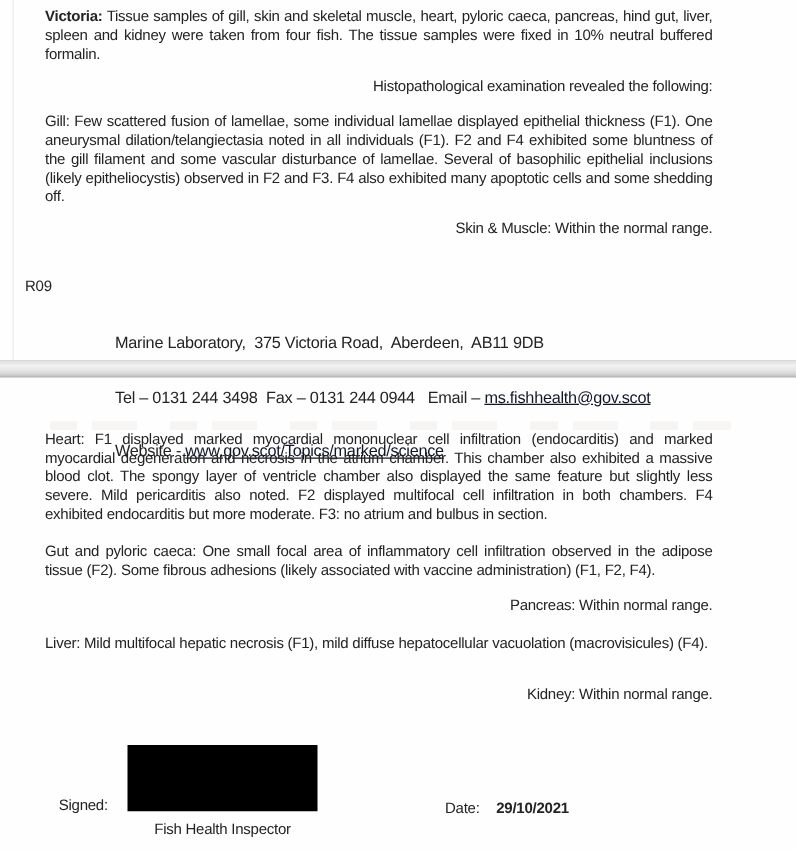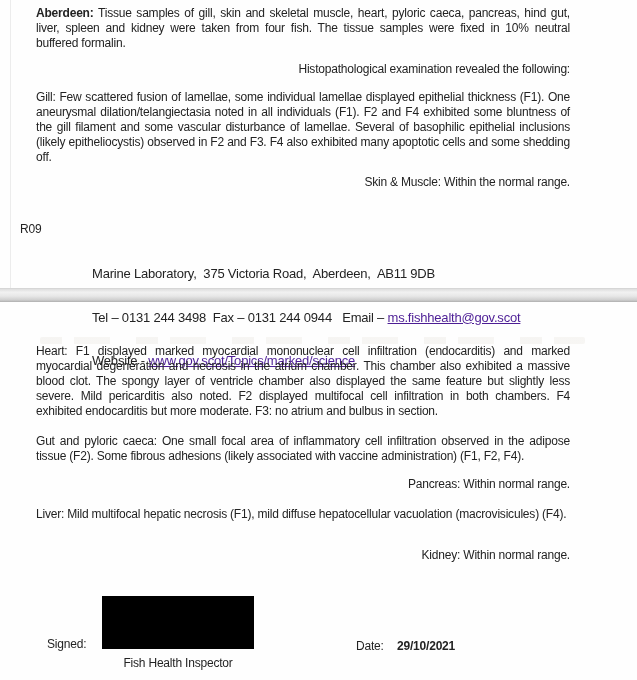--- a/index.html
+++ b/index.html
@@ -31,21 +31,21 @@
     position:absolute;left:20px;top:222px;
     font-size:12px;letter-spacing:-0.2px;
   }
   .address-block{
     position:absolute;left:92px;top:238px;width:480px;
     font-size:13px;line-height:14.5px;letter-spacing:-0.2px;
     white-space:pre-wrap;
   }
   .address-line{display:block;}
   a.doc-link{
-    color:#4c1d95;text-decoration:underline;cursor:pointer;
+    color:#0f172a;text-decoration:underline;cursor:pointer;
   }
   .ghost-line{
     position:absolute;left:40px;top:337px;width:545px;height:7px;
     background:repeating-linear-gradient(to right,
       #efede9 0px,#efede9 22px,transparent 22px,transparent 34px,
       #f1efeb 34px,#f1efeb 70px,transparent 70px,transparent 96px);
     opacity:0.55;border-radius:2px;
   }
   .sig-row{position:absolute;left:0;top:0;width:637px;}
   .signed-label{
@@ -67,21 +67,21 @@
   }
 </style>
 </head>
 <body>
 
 <div class="doc">
 
   <div class="left-edge"></div>
 
   <div class="para" style="top:6px">
-    <span class="bold">Aberdeen:</span><span> Tissue samples of gill, skin and skeletal muscle, heart, pyloric caeca, pancreas, hind gut, liver, spleen and kidney were taken from four fish. The tissue samples were fixed in 10% neutral buffered formalin.</span>
+    <span class="bold">Victoria:</span><span> Tissue samples of gill, skin and skeletal muscle, heart, pyloric caeca, pancreas, hind gut, liver, spleen and kidney were taken from four fish. The tissue samples were fixed in 10% neutral buffered formalin.</span>
   </div>
 
   <div class="para single" style="top:62px">Histopathological examination revealed the following:</div>
 
   <div class="para" style="top:90px">Gill: Few scattered fusion of lamellae, some individual lamellae displayed epithelial thickness (F1). One aneurysmal dilation/telangiectasia noted in all individuals (F1). F2 and F4 exhibited some bluntness of the gill filament and some vascular disturbance of lamellae. Several of basophilic epithelial inclusions (likely epitheliocystis) observed in F2 and F3. F4 also exhibited many apoptotic cells and some shedding off.</div>
 
   <div class="para single" style="top:175px">Skin &amp; Muscle: Within the normal range.</div>
 
   <div class="ref-code">R09</div>
 

